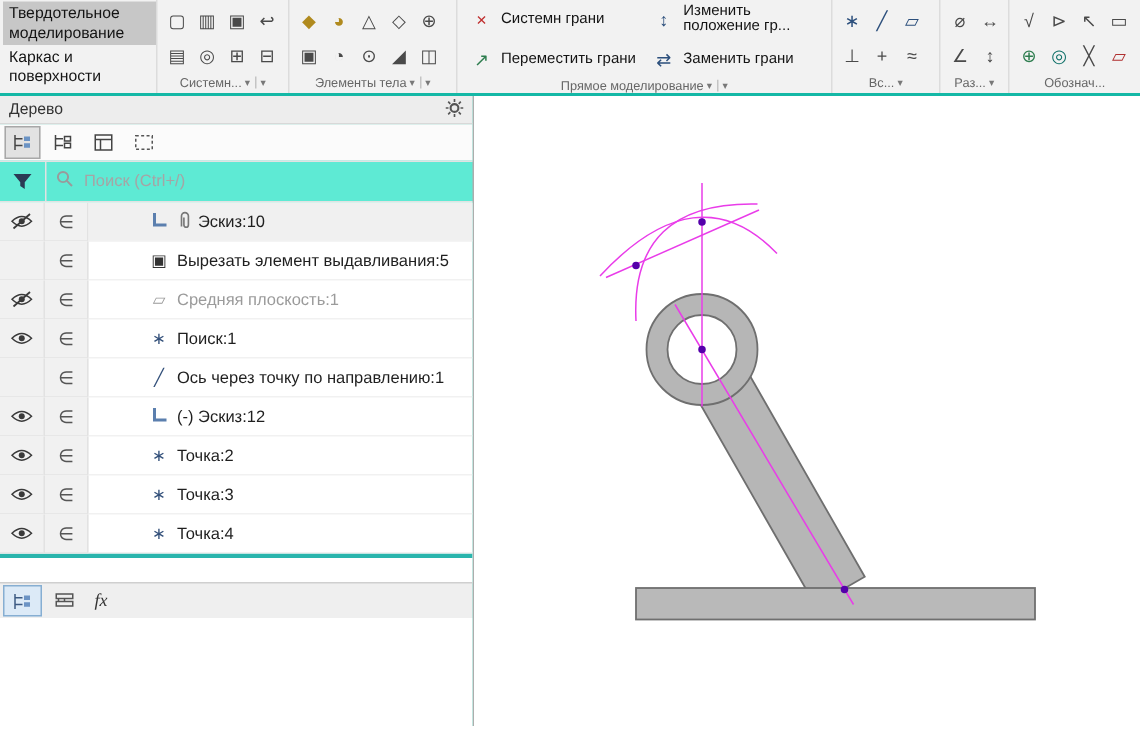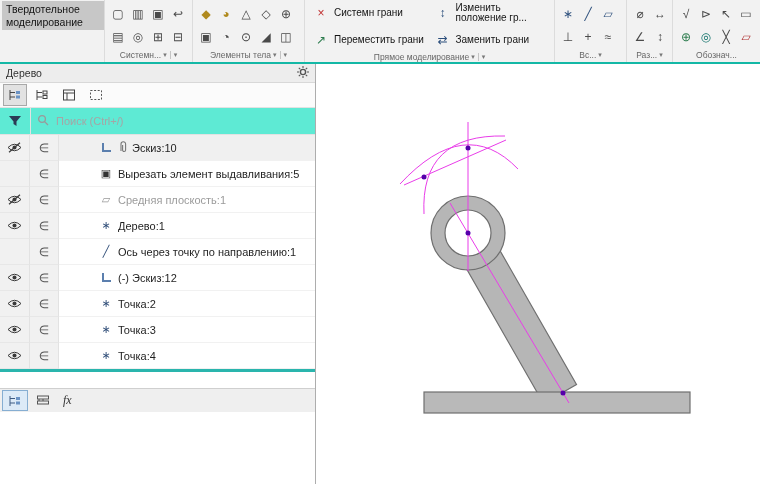--- a/index.html
+++ b/index.html
@@ -71,20 +71,21 @@
   .viewport svg{position:absolute;left:0;top:0;}
 </style>
 </head>
 <body>
 
 <div class="app">
 
   <div class="ribbon">
     <div class="tabs">
       <div class="mode-tab active">Твердотельное моделирование</div>
+      <div class="mode-tab">Каркас и поверхности</div>
     </div>
 
     <div class="grp g-system">
       <div class="grp-icons">
         <div class="irow">
             <span class="ricon">▢</span>
             <span class="ricon">▥</span>
             <span class="ricon">▣</span>
             <span class="ricon">↩</span>
           </div>
@@ -324,21 +325,21 @@
         <div class="trow">
           <div class="c-eye">
             <svg width="15" height="11" viewBox="0 0 15 11">
                 <path d="M1 5.5Q7.5-1 14 5.5Q7.5 12 1 5.5Z" fill="none" stroke="#3a3a3a"></path>
                 <circle cx="7.5" cy="5.5" r="2" fill="#3a3a3a"></circle>
               </svg>
           </div>
           <div class="c-in">∈</div>
           <div class="c-body">
             <span class="ticon">∗</span>
-            <span>Дерево:1</span>
+            <span>Поиск:1</span>
           </div>
         </div>
 
         <div class="trow">
           <div class="c-eye"></div>
           <div class="c-in">∈</div>
           <div class="c-body">
             <span class="ticon">╱</span>
             <span>Ось через точку по направлению:1</span>
           </div>

